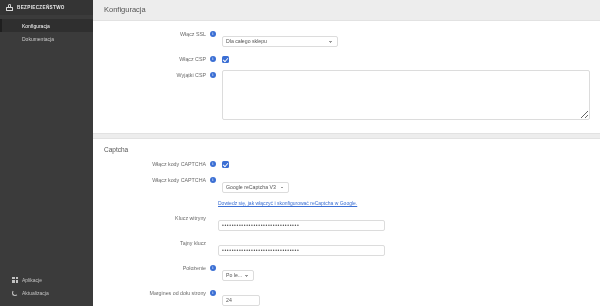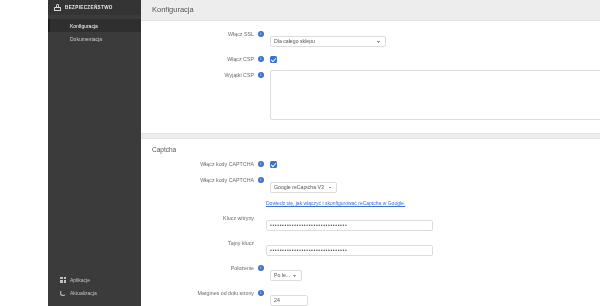--- a/index.html
+++ b/index.html
@@ -2,21 +2,21 @@
 <html><head>
 <meta charset="utf-8">
 <style>
   * { box-sizing: border-box; margin: 0; padding: 0; }
   html, body {
     width: 600px; height: 306px;
     overflow: hidden;
     font-family: "Liberation Sans", sans-serif;
     background: #ffffff;
   }
-  .app { display: flex; width: 600px; height: 306px; padding-left: 48px; }
+  .app { display: flex; width: 600px; height: 306px; }
 
   
   .sidebar {
     width: 93px; height: 306px;
     background: #3b3b3b;
     display: flex; flex-direction: column;
     position: relative;
     flex: 0 0 93px;
   }
   .sb-header {

